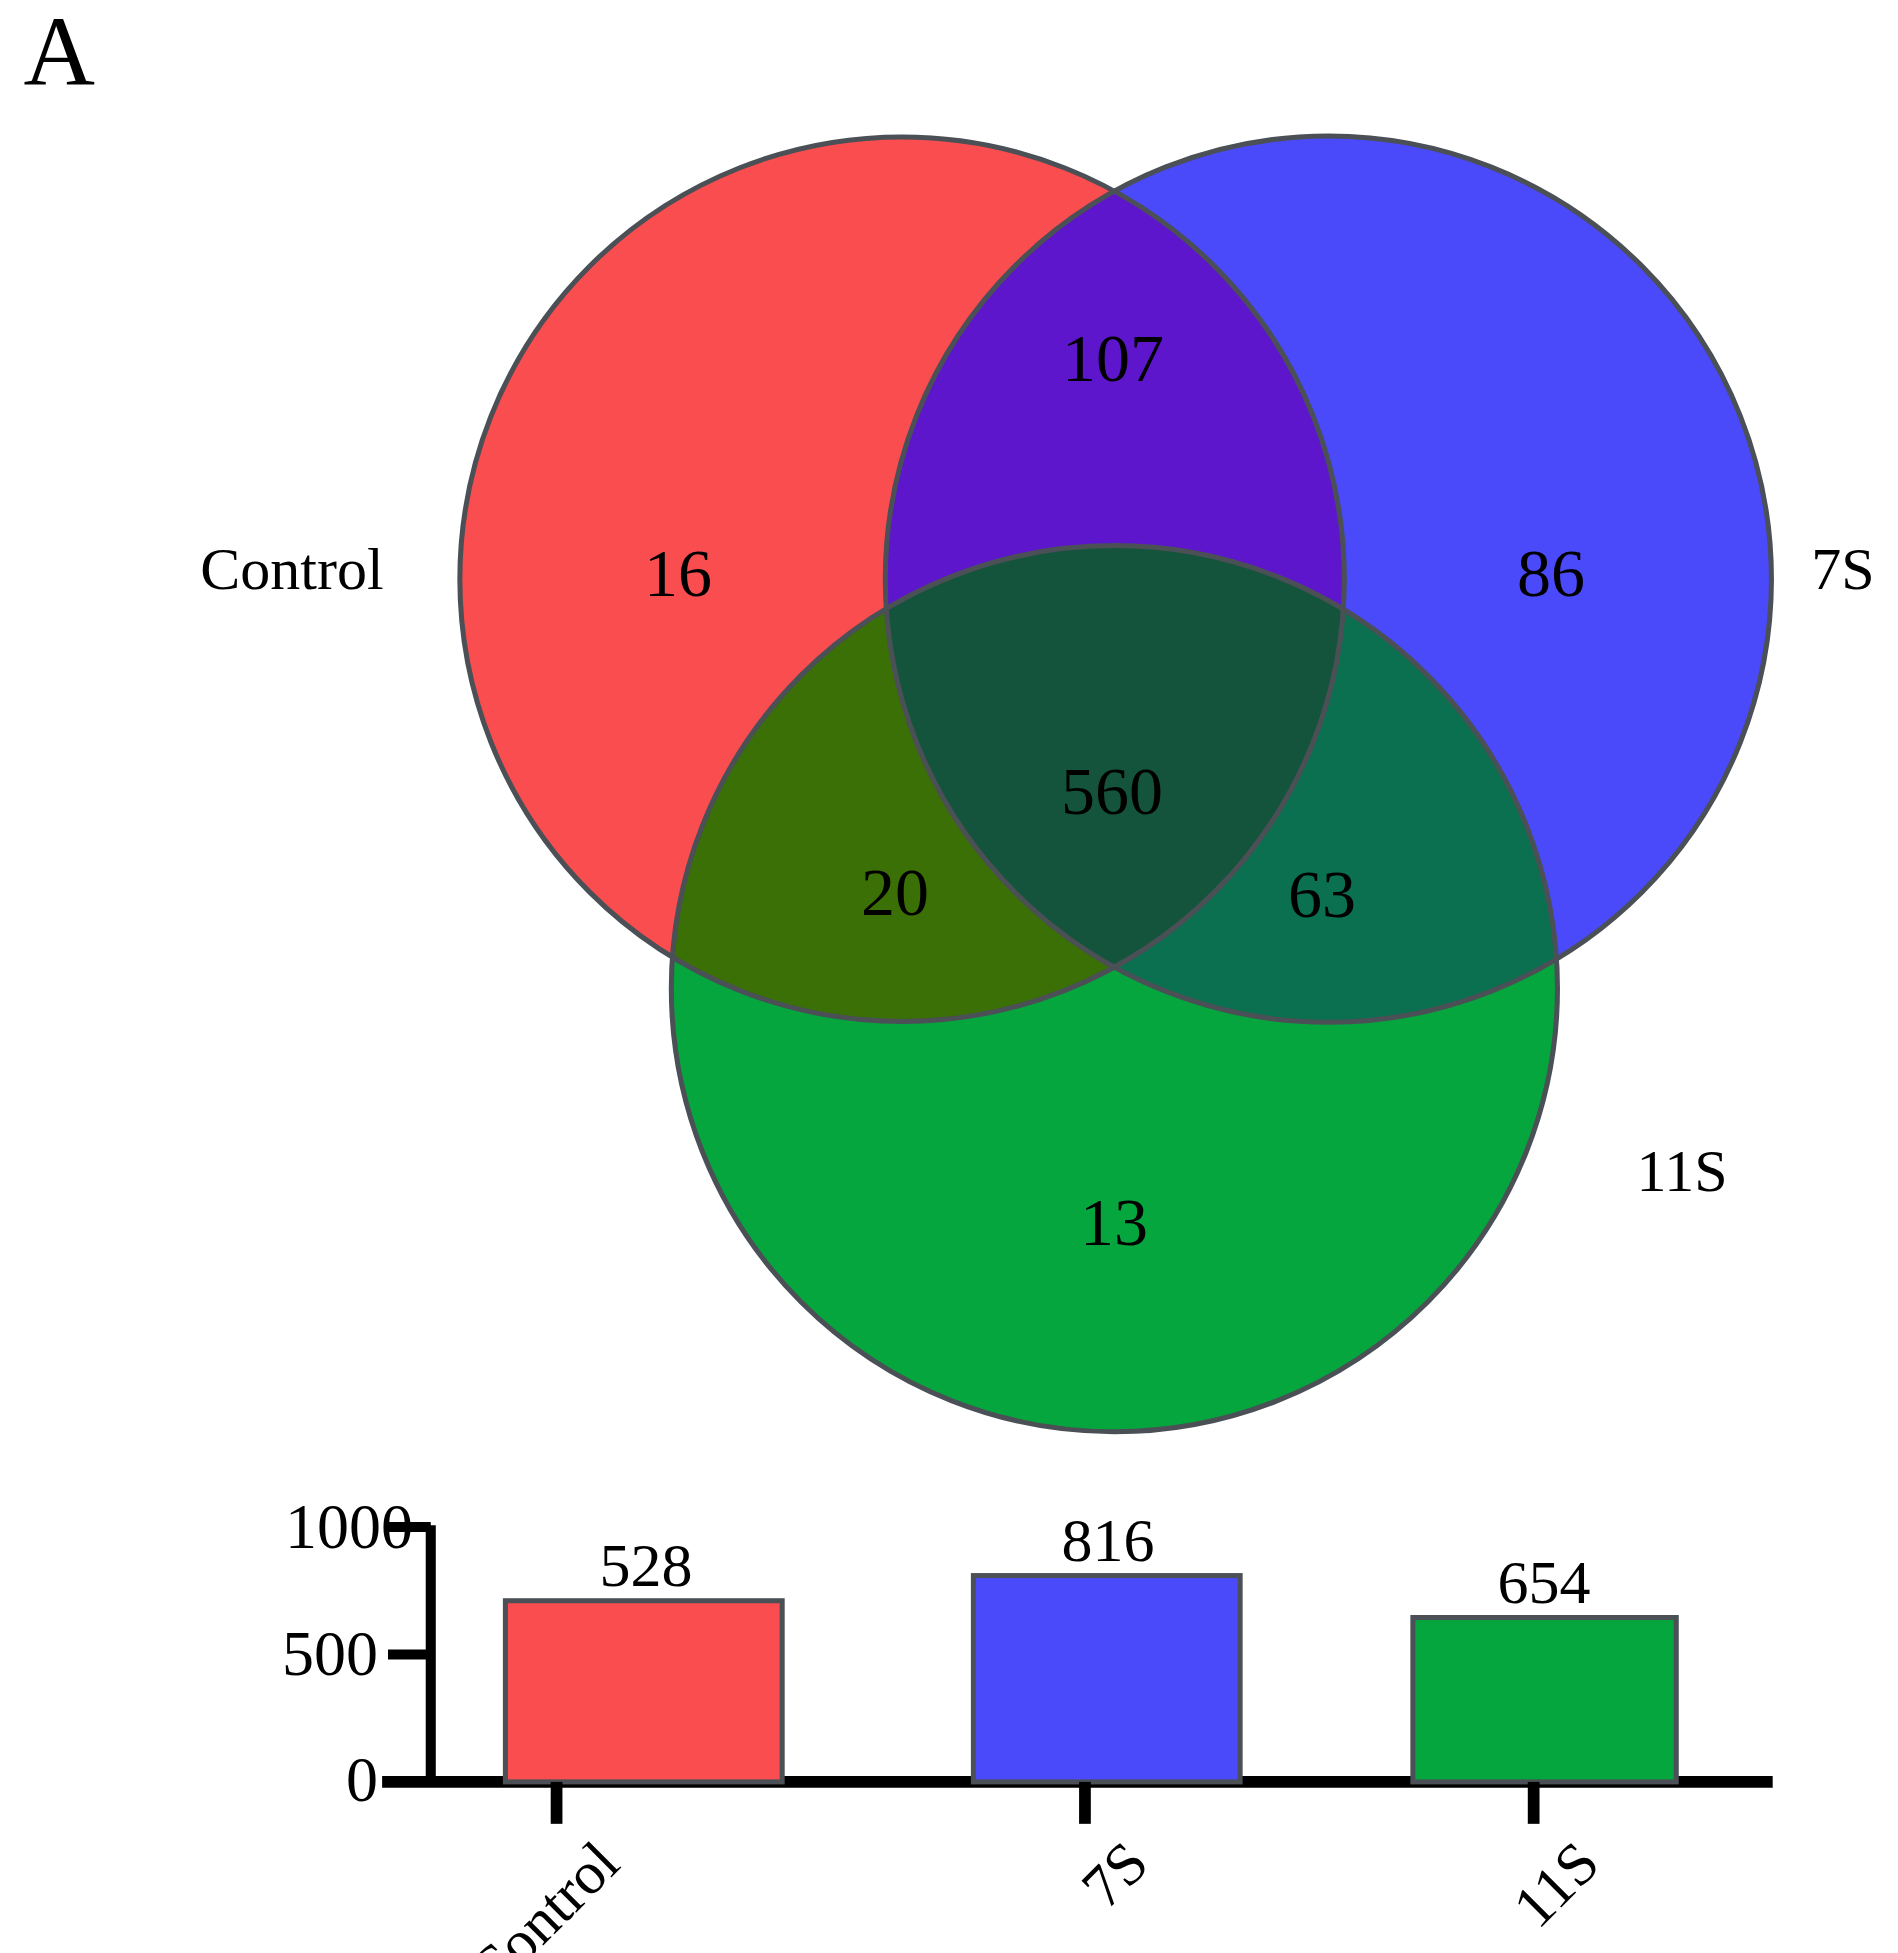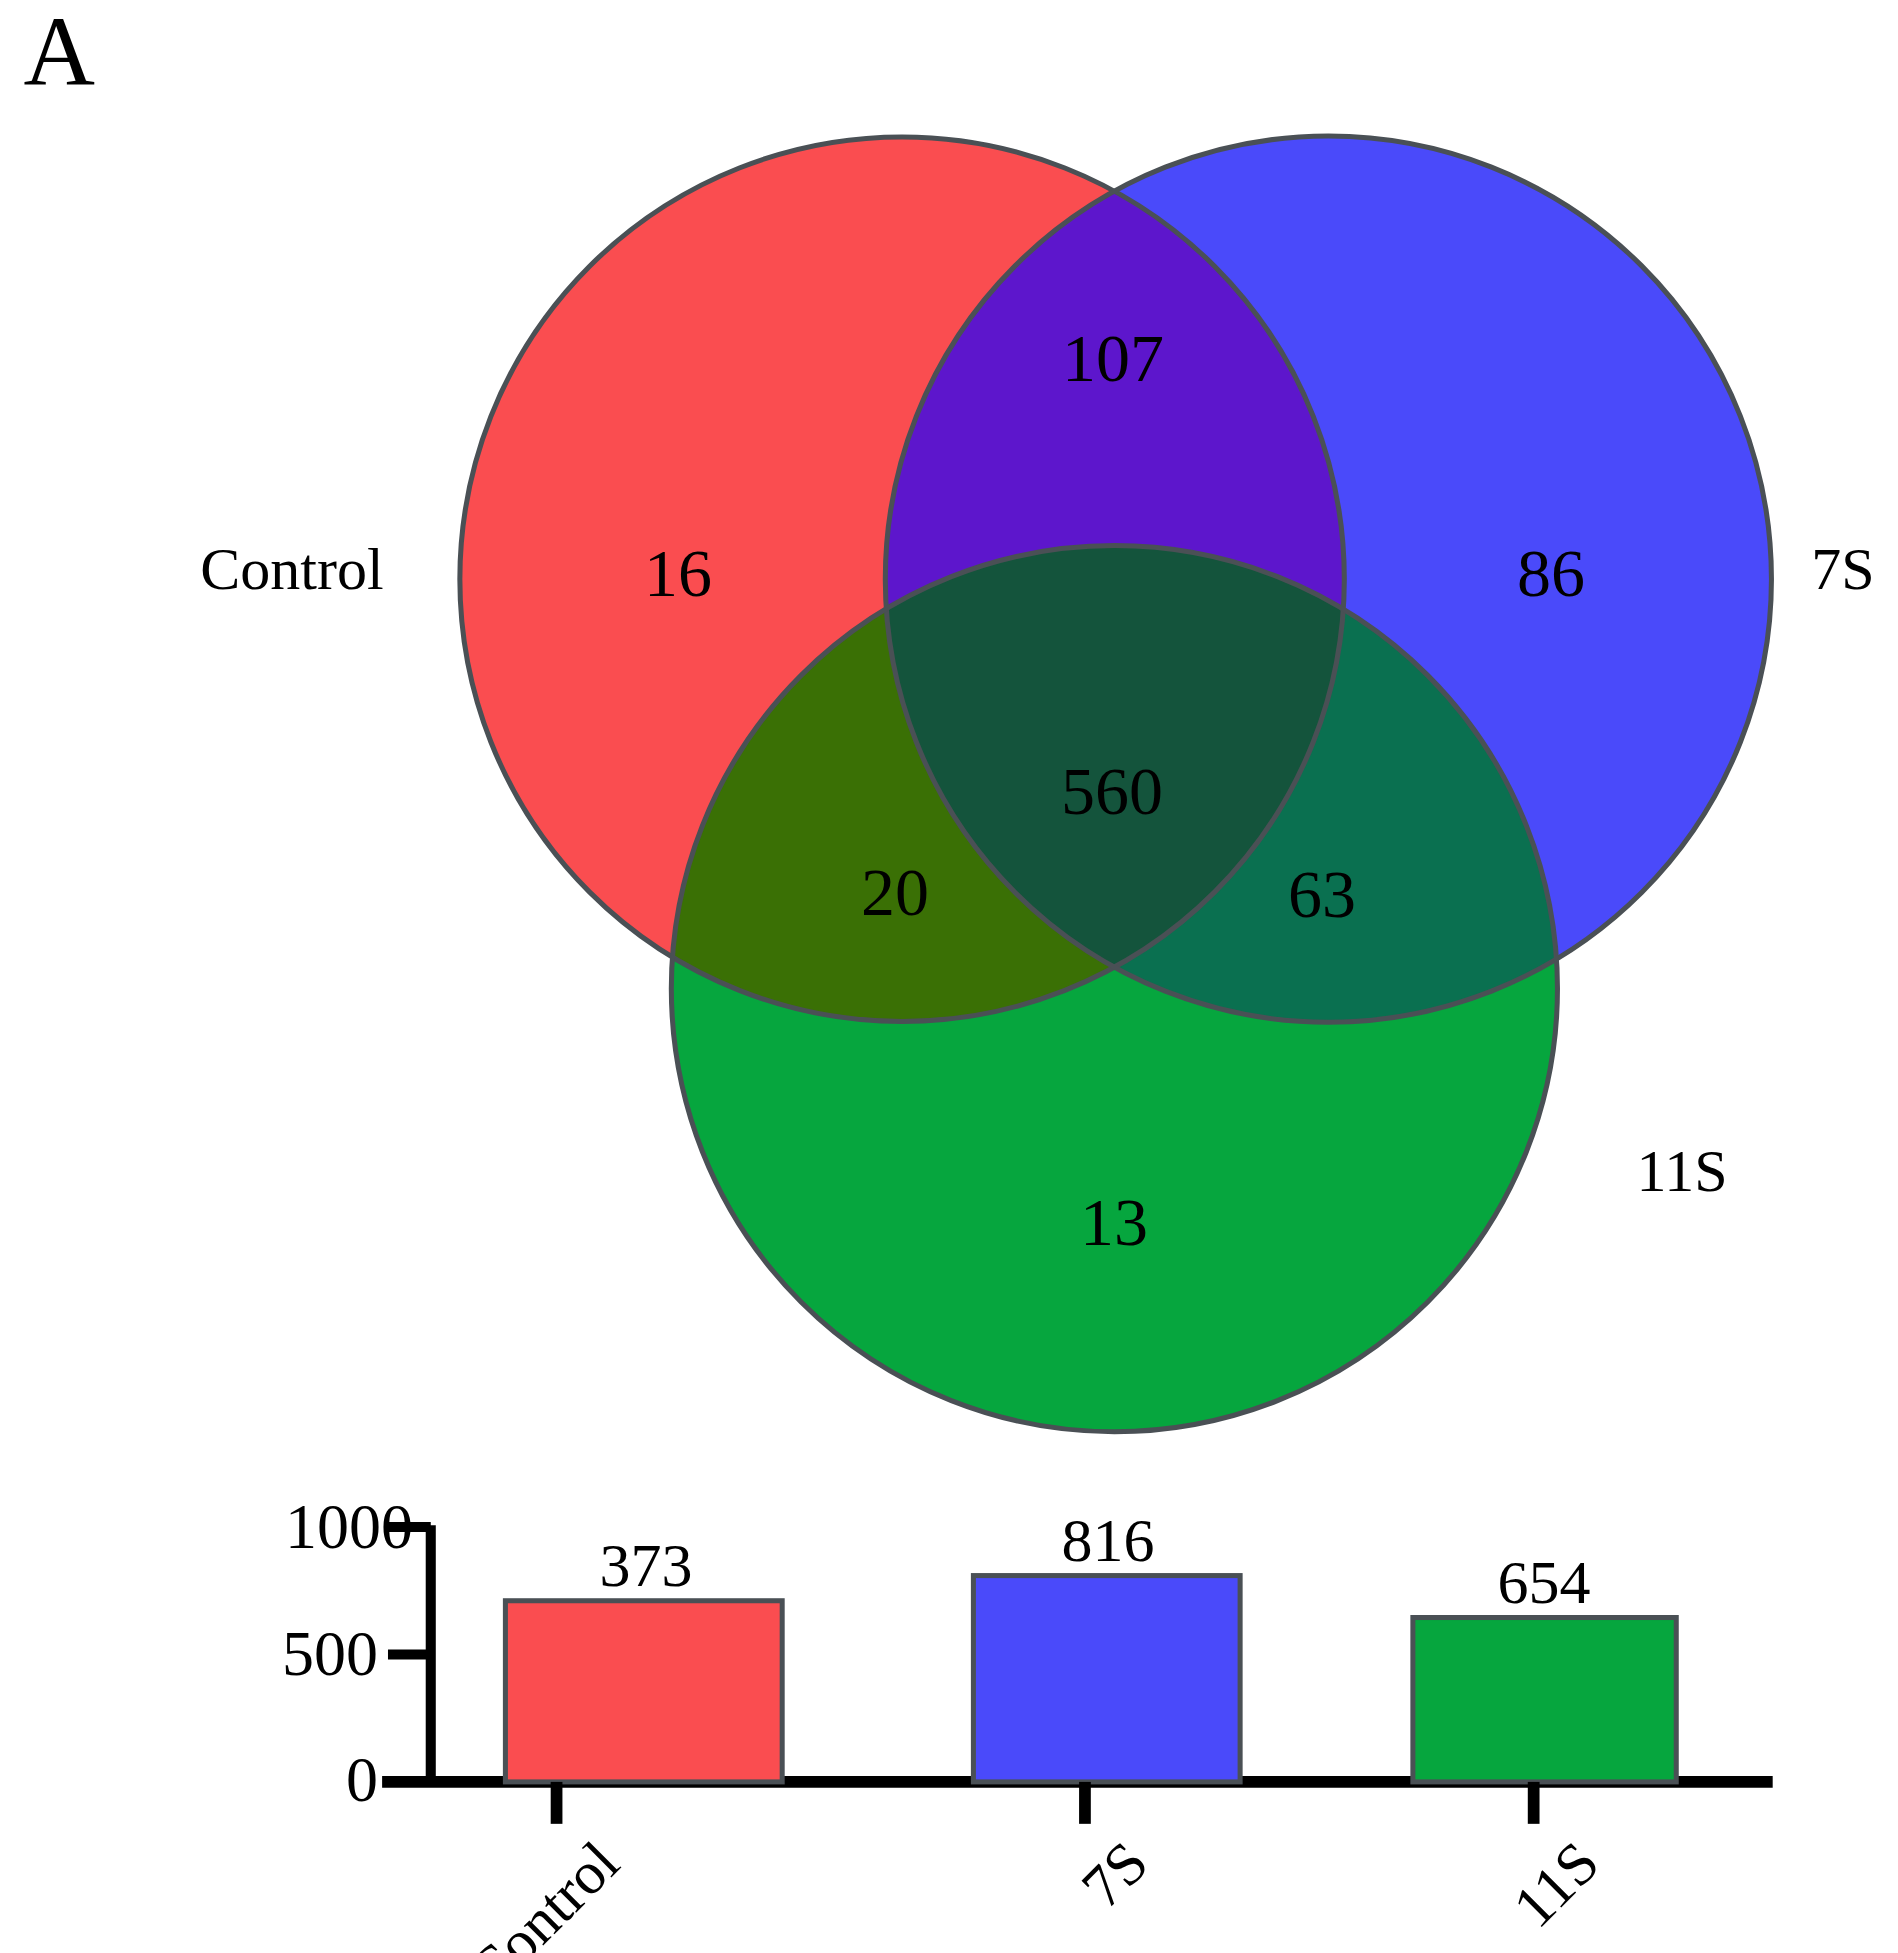--- a/index.html
+++ b/index.html
@@ -189,21 +189,21 @@
 
       <line x1="663" y1="354" x2="663" y2="404" stroke="#000" stroke-width="14"></line>
       <line x1="1293" y1="354" x2="1293" y2="404" stroke="#000" stroke-width="14"></line>
       <line x1="1828" y1="354" x2="1828" y2="404" stroke="#000" stroke-width="14"></line>
     </svg>
 
     <div class="tick-label y-tick-label" style="left:378px; top:42px;margin-left:35px;">1000</div>
     <div class="tick-label y-tick-label" style="left:378px; top:169px;">500</div>
     <div class="tick-label y-tick-label" style="left:378px; top:295px;">0</div>
 
-    <div class="bar-value-label" style="left:646px; top:111px;">373</div>
+    <div class="bar-value-label" style="left:646px; top:111px;">528</div>
     <div class="bar-value-label" style="left:1108px; top:86px;">816</div>
     <div class="bar-value-label" style="left:1544px; top:128px;">654</div>
 
     <div class="x-tick-label" style="left:587px; top:346px;">Control</div>
     <div class="x-tick-label" style="left:1116px; top:346px;">7S</div>
     <div class="x-tick-label" style="left:1567px; top:346px;">11S</div>
   </div>
 
 </div>
 

